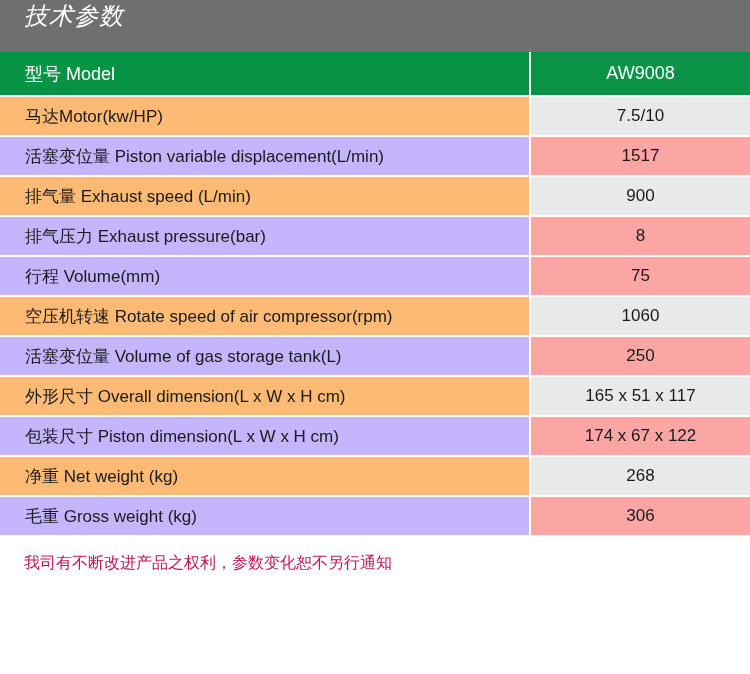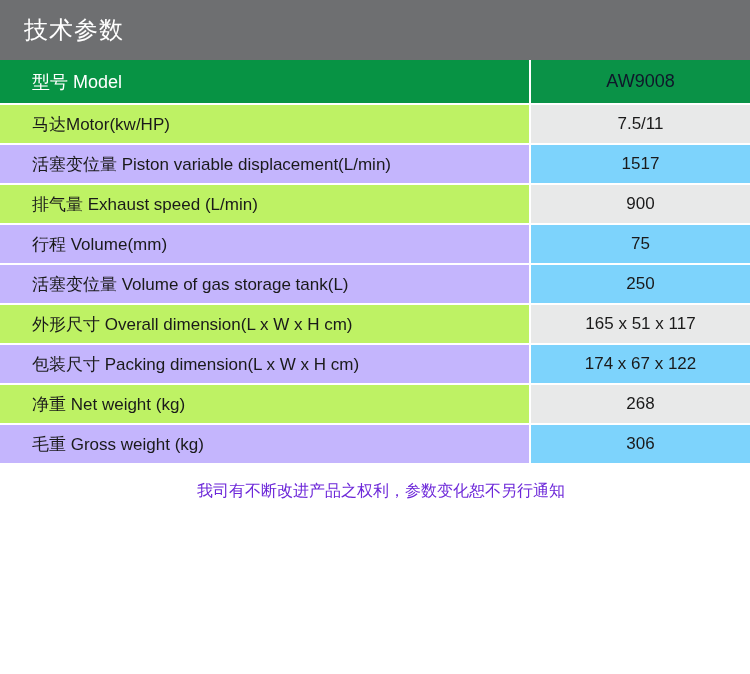--- a/index.html
+++ b/index.html
@@ -14,26 +14,26 @@
     color: #1a1a1a;
     overflow: hidden;
   }
   .page {
     position: relative;
     width: 750px;
     height: 674px;
     box-sizing: border-box;
   }
   .header-bar {
-    height: 60px;
+    height: 52px;
     background: #6e6f71;
     display: flex;
-    align-items: center;
     padding-left: 24px;
     box-sizing: border-box;
+    font-style: italic;
   }
   .header-title {
     color: #ffffff;
     font-size: 24px;
     letter-spacing: 1px;
     font-weight: 400;
   }
   .spec-table {
     width: 750px;
     border-collapse: collapse;
@@ -41,98 +41,105 @@
   }
   .spec-table td {
     height: 40px;
     vertical-align: middle;
     font-size: 17px;
     font-weight: 400;
     border-bottom: 2px solid #ffffff;
   }
   .col-label {
     width: 530px;
-    padding-left: 32px;
+    padding-left: 25px;
     box-sizing: border-box;
     text-align: left;
   }
   .col-value {
     width: 220px;
     text-align: center;
     box-sizing: border-box;
   }
   tr.head-row td {
     height: 44px;
     font-size: 18px;
   }
   tr.head-row .col-label {
     background: #079344;
     color: #ffffff;
   }
   tr.head-row .col-value {
     background: #0a9247;
-    color: #0f172a;
+    color: #ffffff;
     border-left: 2px solid #ffffff;
   }
-  tr.light .col-label { background: #bef264; }
+  tr.light .col-label { background: #fdba74; }
   tr.light .col-value { background: #e8e9e9; }
   tr.dark .col-label { background: #c4b5fd; }
-  tr.dark .col-value { background: #7dd3fc; }
+  tr.dark .col-value { background: #fca5a5; }
   tr.body-row .col-value {
     border-left: 2px solid #ffffff;
   }
   .footnote {
     padding: 16px 12px 0 24px;
     font-size: 16px;
-    color: #6d28d9;
-    text-align: center;
+    color: #be185d;
   }
 </style>
 </head>
 <body>
 
 <div class="page">
 
   <div class="header-bar">
     <div class="header-title">技术参数</div>
   </div>
 
   <table class="spec-table">
     <tbody>
       <tr class="head-row">
         <td class="col-label">型号 Model</td>
         <td class="col-value">AW9008</td>
       </tr>
 
       <tr class="body-row light">
         <td class="col-label">马达Motor(kw/HP)</td>
-        <td class="col-value">7.5/11</td>
+        <td class="col-value">7.5/10</td>
       </tr>
       <tr class="body-row dark">
         <td class="col-label">活塞变位量 Piston variable displacement(L/min)</td>
         <td class="col-value">1517</td>
       </tr>
       <tr class="body-row light">
         <td class="col-label">排气量 Exhaust speed (L/min)</td>
         <td class="col-value">900</td>
       </tr>
       <tr class="body-row dark">
+        <td class="col-label">排气压力 Exhaust pressure(bar)</td>
+        <td class="col-value">8</td>
+      </tr>
+      <tr class="body-row dark">
         <td class="col-label">行程 Volume(mm)</td>
         <td class="col-value">75</td>
+      </tr>
+      <tr class="body-row light">
+        <td class="col-label">空压机转速 Rotate speed of air compressor(rpm)</td>
+        <td class="col-value">1060</td>
       </tr>
       <tr class="body-row dark">
         <td class="col-label">活塞变位量 Volume of gas storage tank(L)</td>
         <td class="col-value">250</td>
       </tr>
       <tr class="body-row light">
         <td class="col-label">外形尺寸 Overall dimension(L x W x H cm)</td>
         <td class="col-value">165 x 51 x 117</td>
       </tr>
       <tr class="body-row dark">
-        <td class="col-label">包装尺寸 Packing dimension(L x W x H cm)</td>
+        <td class="col-label">包装尺寸 Piston dimension(L x W x H cm)</td>
         <td class="col-value">174 x 67 x 122</td>
       </tr>
       <tr class="body-row light">
         <td class="col-label">净重 Net weight (kg)</td>
         <td class="col-value">268</td>
       </tr>
       <tr class="body-row dark">
         <td class="col-label">毛重 Gross weight (kg)</td>
         <td class="col-value">306</td>
       </tr>

